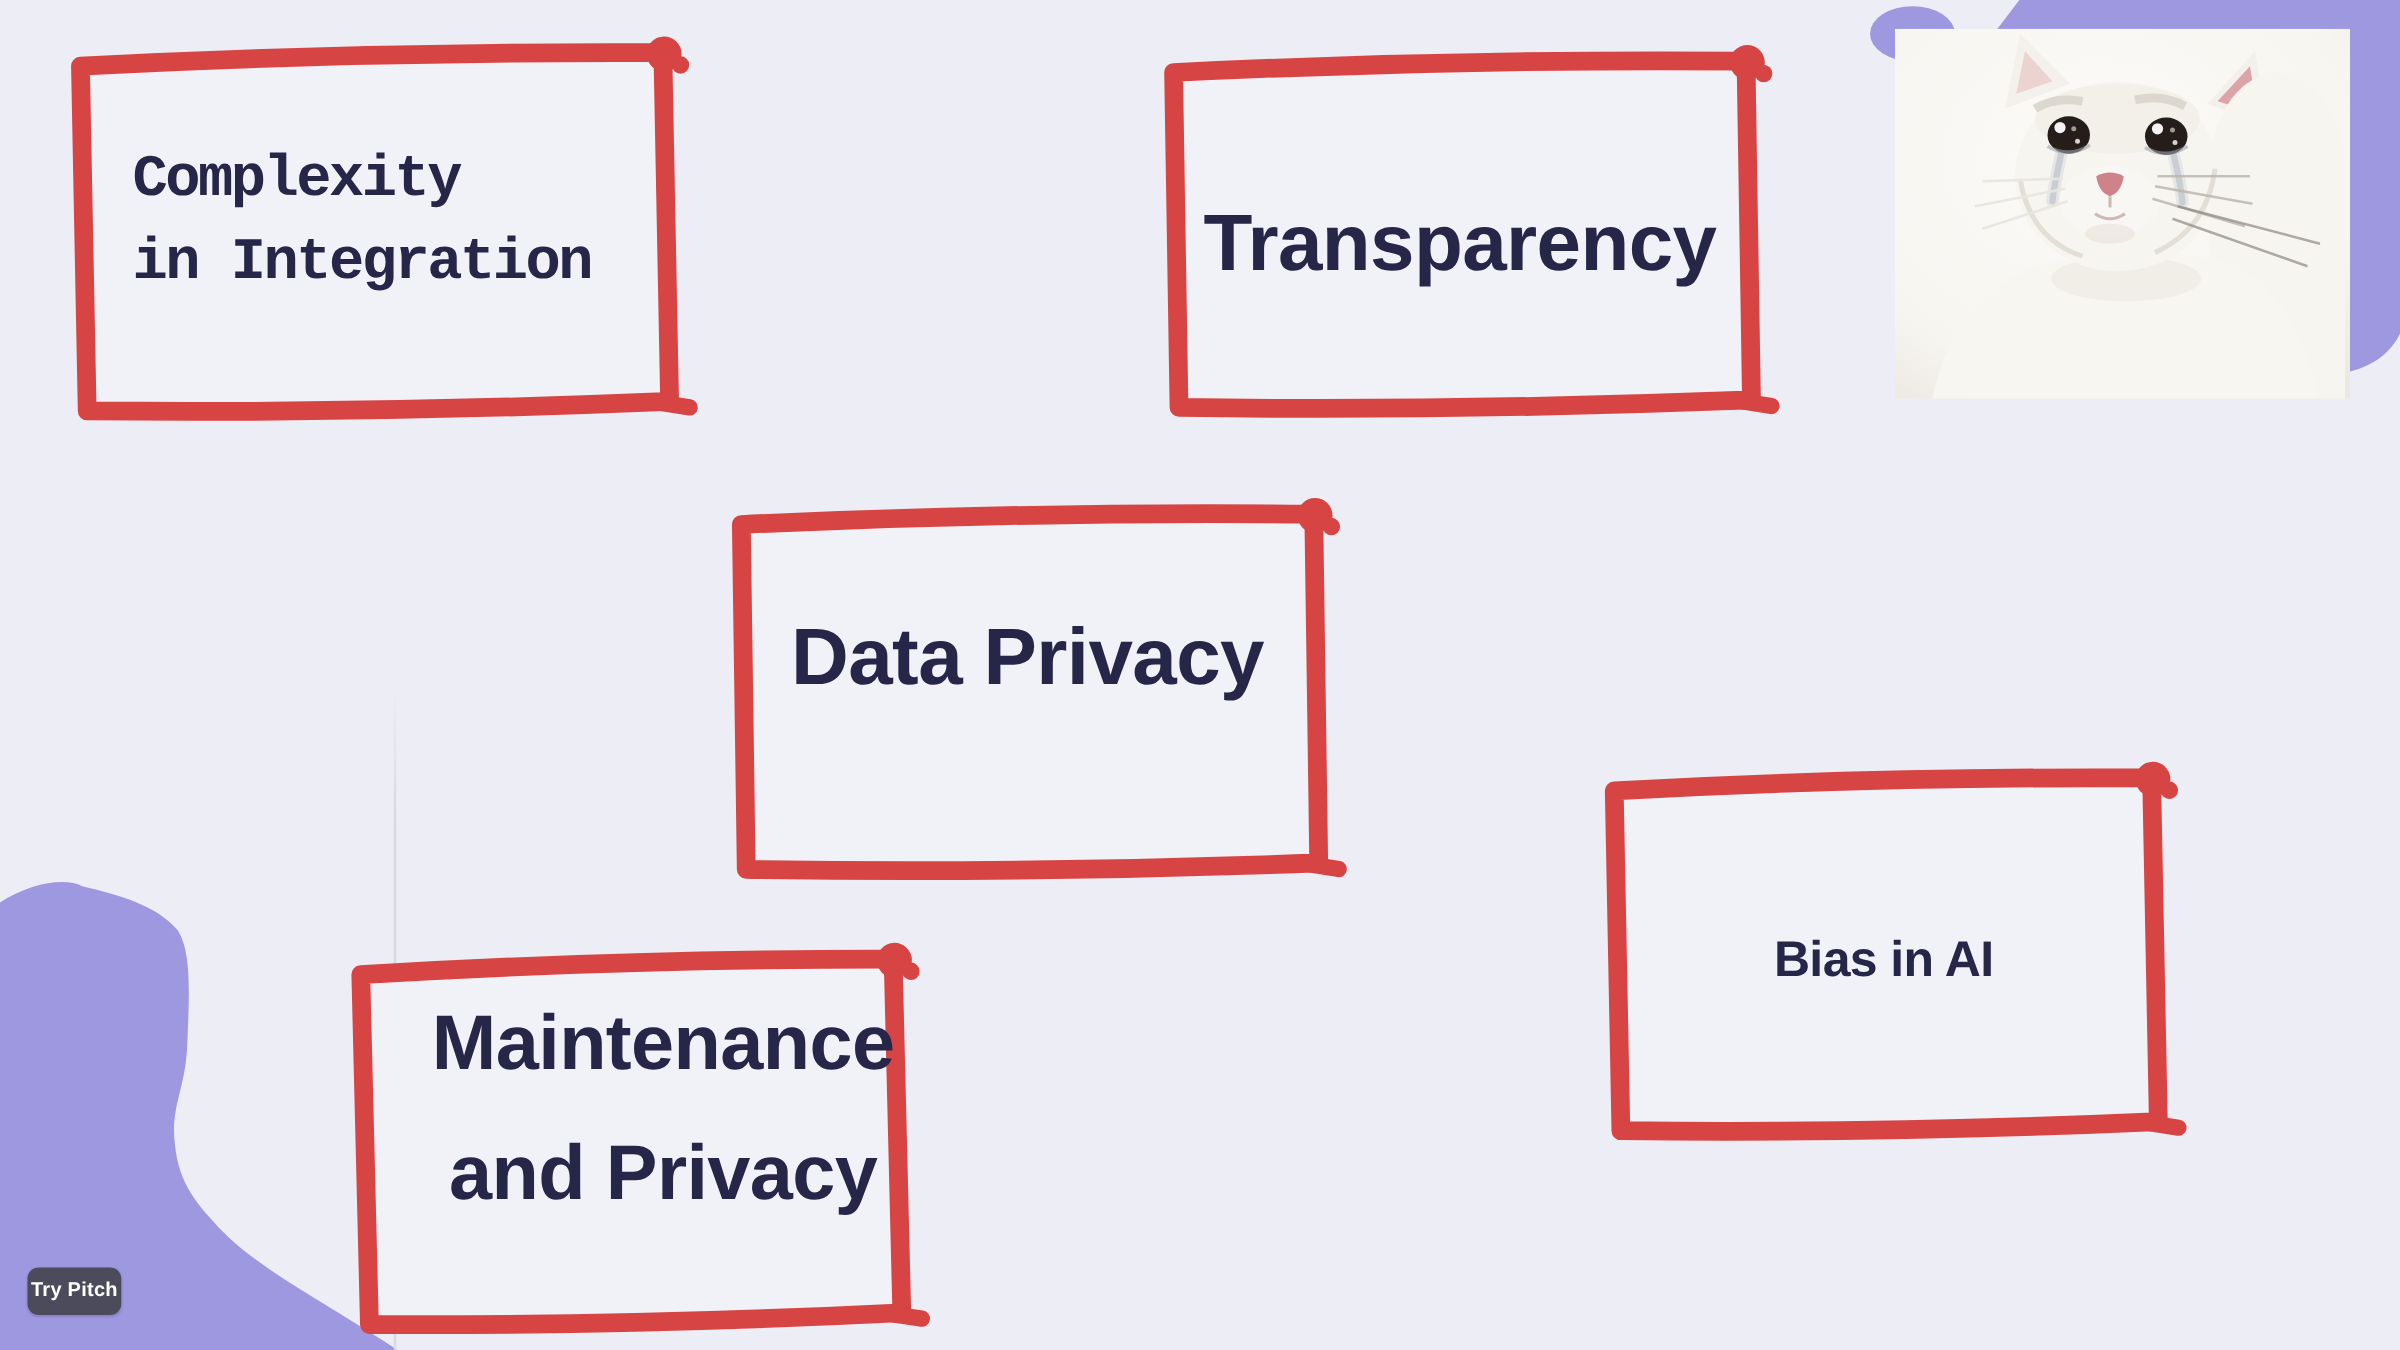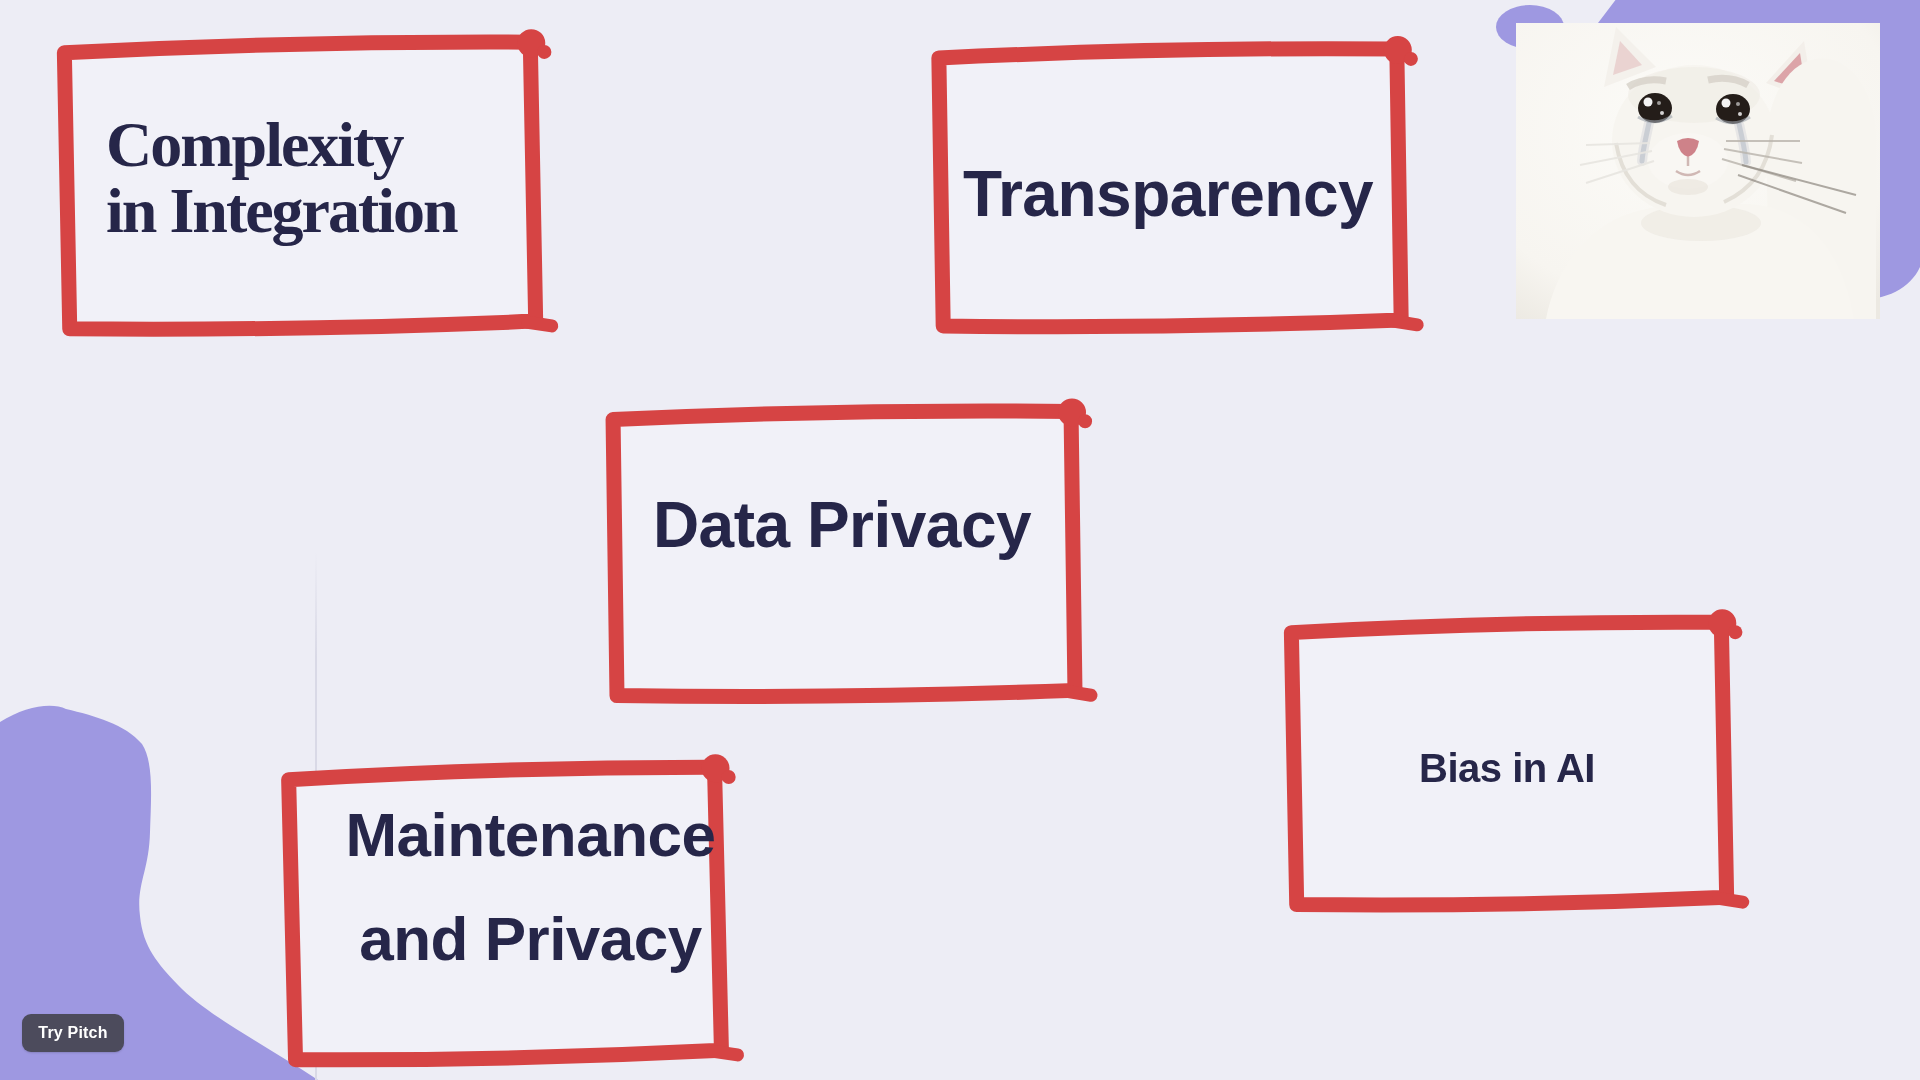--- a/index.html
+++ b/index.html
@@ -11,43 +11,43 @@
     width:1920px;height:1080px;overflow:hidden;position:relative;
     background:var(--bg);
     font-family:"Liberation Sans","DejaVu Sans",sans-serif;
   }
   .blobs{position:absolute;inset:0;width:1920px;height:1080px;z-index:0;pointer-events:none}
   .guide{position:absolute;left:315px;top:552px;width:2px;height:528px;z-index:1;
          background:linear-gradient(to bottom,rgba(217,217,230,0),#D9D9E6 20%,#D9D9E6)}
   .card{position:absolute;z-index:2}
   .c1{left:48px;top:28px;width:500px;height:314px}
   .c2{left:922px;top:34px;width:492px;height:306px}
-  .c3{left:596px;top:396px;width:492px;height:314px}
+  .c3{left:576px;top:396px;width:492px;height:314px}
   .c4{left:273px;top:754px;width:460px;height:318px}
   .c5{left:1275px;top:608px;width:464px;height:310px}
   .frame{position:absolute;inset:0;width:100%;height:100%;overflow:visible}
   .c1 .frame{transform:rotate(-0.7deg)}
   .c2 .frame{transform:rotate(-0.5deg)}
   .c3 .frame{transform:rotate(-0.4deg)}
   .c4 .frame{transform:rotate(-1.0deg)}
   .c5 .frame{transform:rotate(-0.7deg)}
   .ctext{position:absolute;inset:0;display:flex;flex-direction:column;justify-content:center;
          color:var(--navy);font-weight:bold;z-index:2}
   .ctext .line{display:block;white-space:nowrap}
   .c1 .ctext{align-items:flex-start;padding-left:58px;padding-bottom:14px;
-             font-family:Liberation Serif, serif;
-             font-size:64px;line-height:66px;letter-spacing:-2px}
+             font-family:Liberation Mono, monospace;
+             font-size:47px;line-height:66px;letter-spacing:-2px}
   .c2 .ctext{align-items:center;font-size:64px;line-height:70px;padding-top:14px;letter-spacing:-0.5px}
   .c3 .ctext{align-items:center;font-size:64px;line-height:70px;padding-bottom:56px;letter-spacing:-0.5px}
   .c4 .ctext{align-items:center;padding-left:55px;padding-bottom:52px;
              font-size:62px;line-height:104px;letter-spacing:-0.5px}
   .c5 .ctext{align-items:center;font-size:40px;line-height:105px;padding-top:10px;letter-spacing:-0.5px}
   .cat{position:absolute;left:1516px;top:23px;width:364px;height:296px;z-index:3}
   .cat svg{display:block;width:100%;height:100%}
-  .badge{position:absolute;left:22px;top:1014px;width:102px;height:38px;border-radius:9px;
+  .badge{position:absolute;left:22px;top:1014px;width:75px;height:38px;border-radius:9px;
          background:var(--badge-bg);display:flex;align-items:center;justify-content:center;
          z-index:4;cursor:pointer;box-shadow:0 1px 2px rgba(0,0,0,.15)}
   .badge span{color:var(--badge-text);font-size:16px;font-weight:bold;letter-spacing:.2px}
 </style>
 </head>
 <body>
 
 <svg class="blobs" viewBox="0 0 1920 1080" aria-hidden="true">
   <path fill="var(--purple)" d="M1617,-2 L1925,-2 L1925,246 C1923,281 1895,300 1856,300 L1615,300
        C1575,300 1552,285 1548,230 L1544,40 C1543,30 1560,26 1575,25

